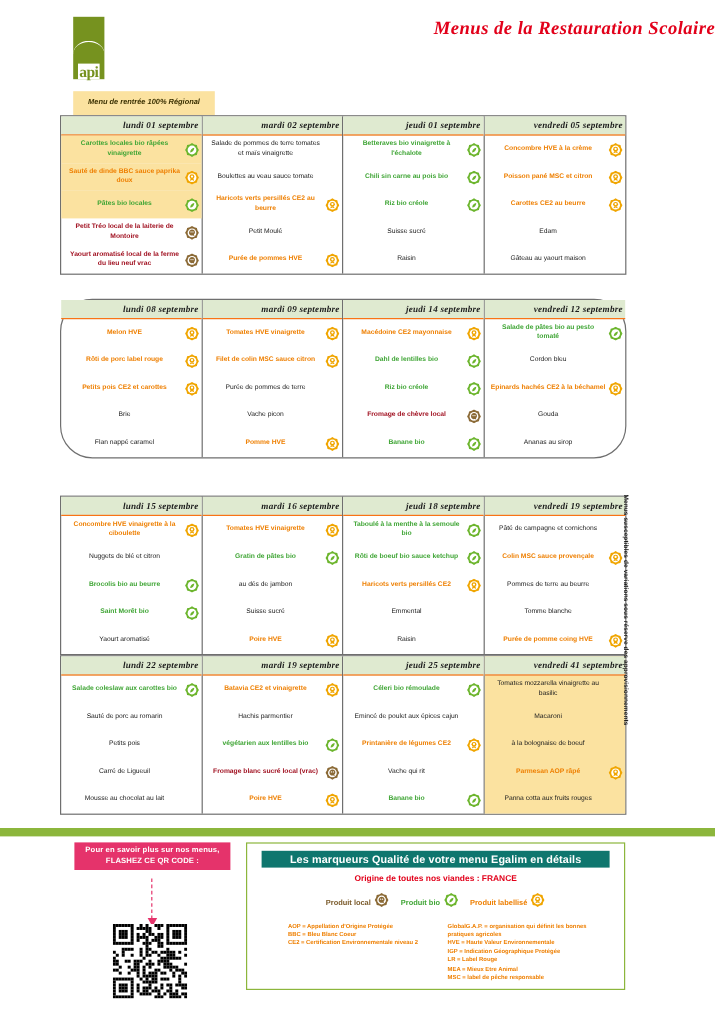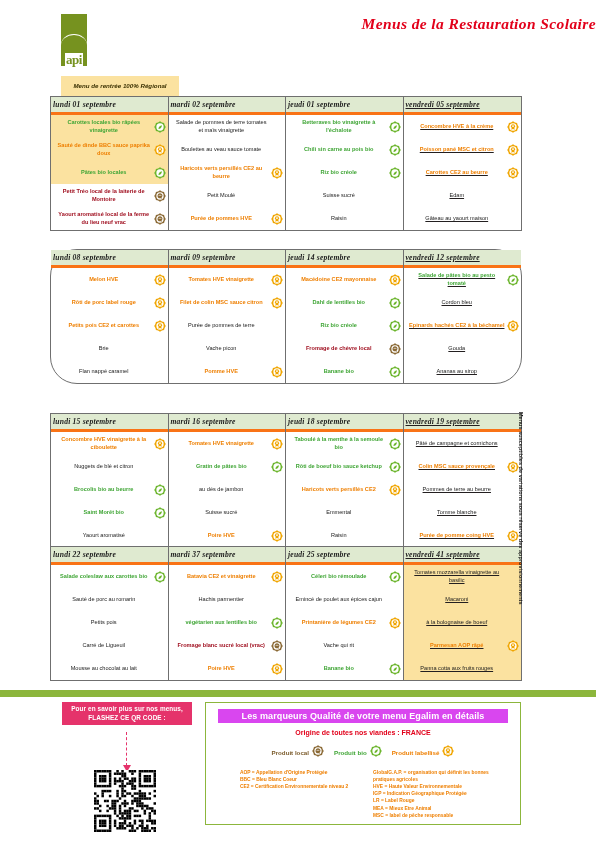--- a/index.html
+++ b/index.html
@@ -74,31 +74,31 @@
   #week-1{top:96px;}
   #week-2{top:249px;border-radius:27px;}
   #week-3{top:413px;}
   #week-4{top:546px;}
 
   .day-col{
     border-right:1px solid #6f6f6f;
     display:flex;flex-direction:column;
     box-sizing:border-box;
   }
-  .day-col:last-child{border-right:none;text-decoration:underline;}
+  .day-col:last-child{border-right:none;}
   .day-col.themed{background:#fbe2a0;}
 
   .day-head{
     background:#dfead0;
-    text-align:left;
+    text-align:right;
     font-family:"Liberation Serif","DejaVu Serif",serif;
     font-style:italic;font-weight:bold;
     font-size:7.6px;color:#1c1c1c;
     padding:3px 2px 3px;
-    border-bottom:3px solid #f97316;
+    border-bottom:1px solid #f97316;
     letter-spacing:.2px;
   }
   .day-col.themed .day-head{background:#dfead0;}
 
   .dish{
     position:relative;
     display:flex;align-items:center;justify-content:center;
     min-height:23px;
     padding:3px 16px 3px 5px;
     box-sizing:border-box;
@@ -169,21 +169,21 @@
 
   
   .legend{
     position:absolute;left:205px;top:702px;width:316px;height:123px;
     border:1.6px solid #8cb63c;
     background:#ffffff;
     box-sizing:border-box;
   }
   .legend-title{
     margin:6px auto 0;
-    background:#d946ef;color:#ffffff;
+    background:#0f766e;color:#ffffff;
     font-size:9px;font-weight:bold;
     text-align:center;
     padding:2px 6px;
     width:290px;box-sizing:border-box;
     letter-spacing:.1px;
   }
   .legend-origin{
     text-align:center;margin-top:6px;
     font-size:7px;font-weight:bold;color:#e2001a;
   }
@@ -765,21 +765,21 @@
           <span class="txt c-black">Petits pois</span>
         </div>
         <div class="dish plain">
           <span class="txt c-black">Carré de Ligueuil</span>
         </div>
         <div class="dish plain">
           <span class="txt c-black">Mousse au chocolat au lait</span>
         </div>
       </div>
       <div class="day-col">
-        <div class="day-head">mardi 37 septembre</div>
+        <div class="day-head">mardi 19 septembre</div>
         <div class="dish">
           <span class="txt c-orange">Batavia CE2 et vinaigrette</span>
           <span class="badge">
             <svg width="12" height="12" viewBox="0 0 24 24">
               <polygon points="23.50,12.00 21.24,15.83 20.13,20.13 15.83,21.24 12.00,23.50 8.17,21.24 3.87,20.13 2.76,15.83 0.50,12.00 2.76,8.17 3.87,3.87 8.17,2.76 12.00,0.50 15.83,2.76 20.13,3.87 21.24,8.17" fill="#f0a500"></polygon>
               <circle cx="12" cy="12" r="7.3" fill="#ffffff"></circle>
               <circle cx="12" cy="10.6" r="4.1" fill="#f0a500"></circle>
               <circle cx="12" cy="10.2" r="1.9" fill="#ffffff"></circle>
               <path d="M9.4 14.2l-1 3.4 3.6-1.6 3.6 1.6-1-3.4z" fill="#f0a500"></path>
             </svg>

